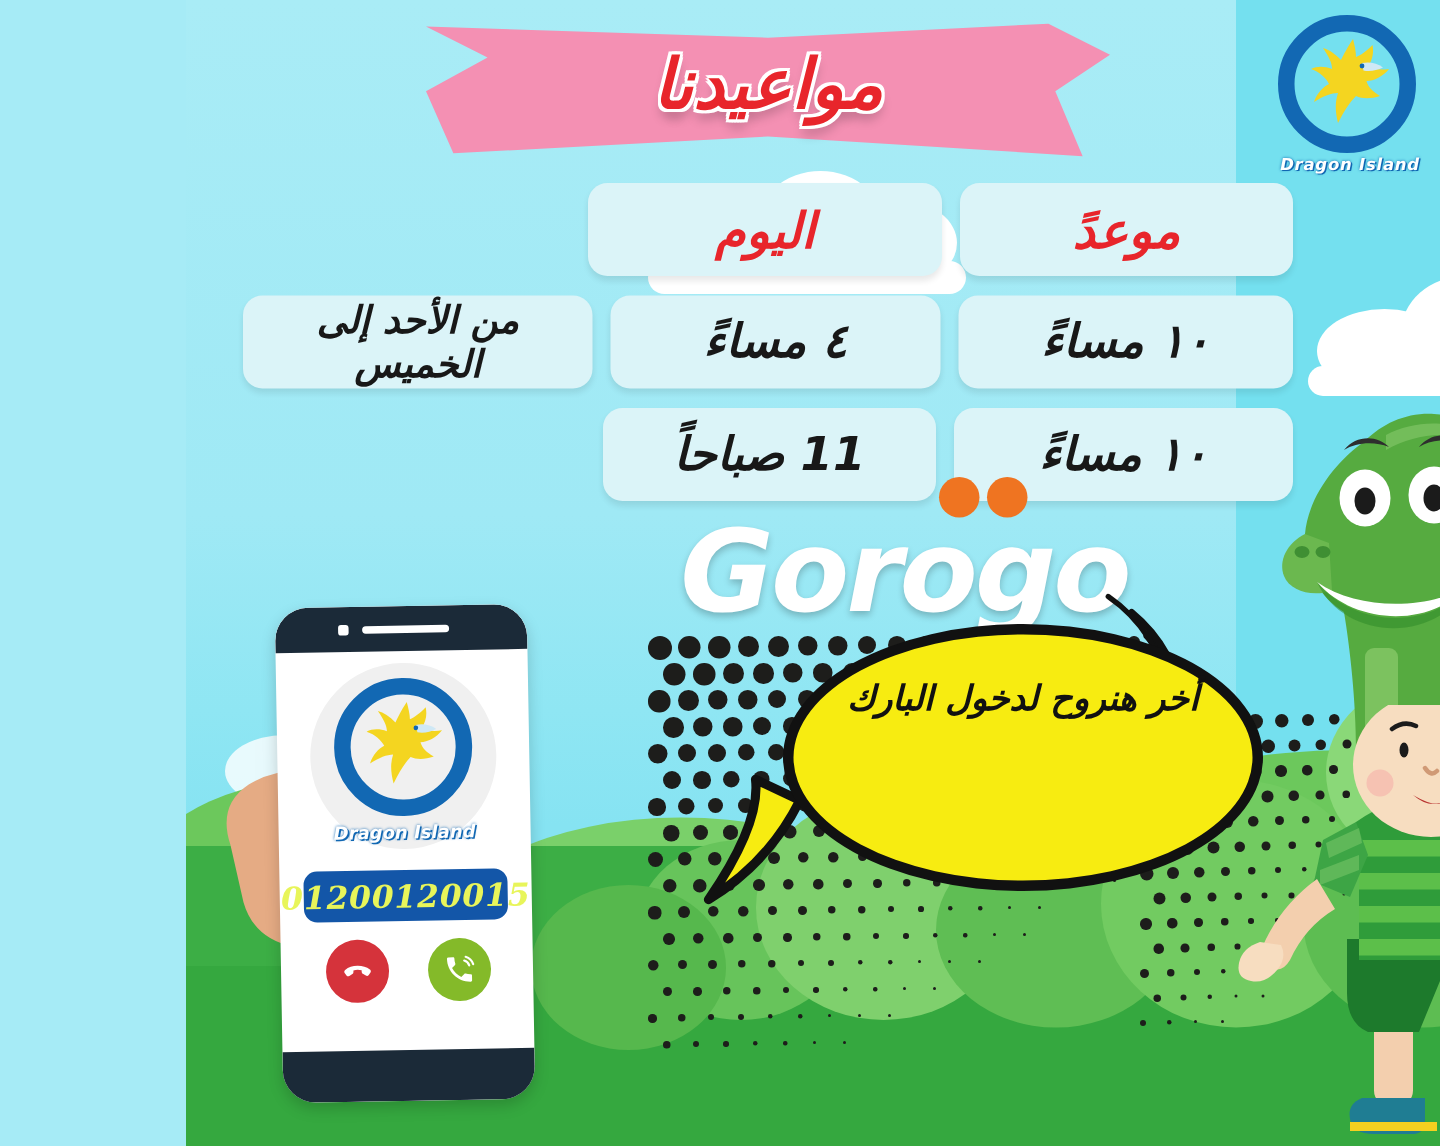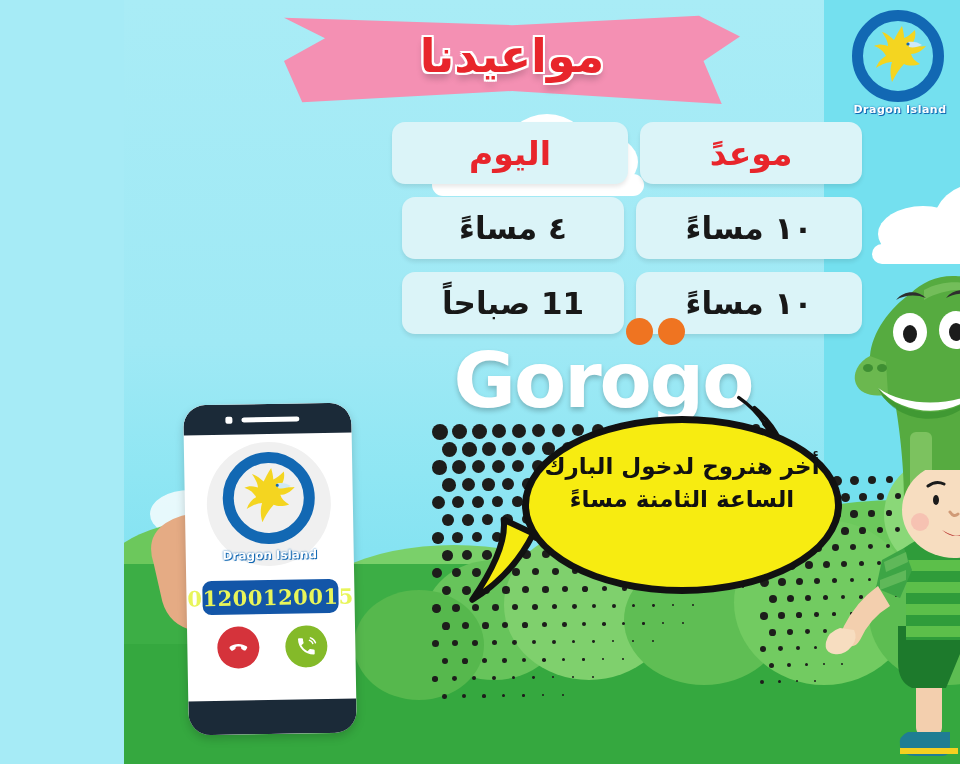--- a/index.html
+++ b/index.html
@@ -2,21 +2,21 @@
 <html lang="ar" dir="rtl"><head>
 <meta charset="utf-8">
 <title>Dragon Island - مواعيدنا</title>
 <style>
   html,body{margin:0;padding:0;}
   body{
     width:960px;height:764px;overflow:hidden;position:relative;
     background:#a6ebf6;
     font-family:"DejaVu Sans","Liberation Sans",sans-serif;
   }
-  .stage{position:absolute;inset:0;width:836px;height:764px;overflow:hidden;}
+  .stage{position:absolute;inset:0;width:836px;height:764px;overflow:hidden;font-style:italic;}
 
   
   .sky{position:absolute;left:0;top:0;width:960px;height:764px;
        background:linear-gradient(180deg,#a9ecf6 0%,#9fe9f5 45%,#8fe6f3 62%,#86e3f2 72%);}
   .sky-right{position:absolute;left:700px;top:0;width:260px;height:560px;
        background:#74e0ef;}
   .cloud-group{position:absolute;}
   .cloud-group .c{position:absolute;background:#fff;border-radius:50%;}
   .cloud-base{position:absolute;background:#fff;border-radius:40px;}
 
@@ -503,20 +503,21 @@
   </div>
 
   <div class="schedule">
     <div class="srow head">
       <div class="cell mor">موعدً</div>
       <div class="cell day">اليوم</div>
     </div>
     <div class="srow body">
       <div class="cell eve">١٠ مساءً</div>
       <div class="cell mor">٤ مساءً</div>
+      <div class="cell day">من الأحد إلى الخميس</div>
     </div>
     <div class="srow body">
       <div class="cell eve">١٠ مساءً</div>
       <div class="cell mor">11 صباحاً</div>
     </div>
   </div>
 
   <svg class="dragon" viewBox="0 0 232 420">
 
     <path d="M168 210 C206 220 228 268 224 330 C220 388 196 414 176 420 C196 388 202 344 196 310 C190 274 178 240 160 226 Z" fill="#4ba13d"></path>
@@ -636,17 +637,16 @@
   <svg class="svgfull" viewBox="0 0 960 764" style="pointer-events:none;">
     <path d="M470 556 q-24 48 -70 76 q40 -58 36 -92 z" fill="#f7ec11" stroke="#111" stroke-width="7" stroke-linejoin="round"></path>
     <path d="M736 430 q28 28 30 70" stroke="#111" stroke-width="6" fill="none" stroke-linecap="round"></path>
     <path d="M724 412 q34 28 40 74" stroke="#111" stroke-width="5" fill="none" stroke-linecap="round"></path>
     <path d="M706 400 q38 26 48 76" stroke="#111" stroke-width="4" fill="none" stroke-linecap="round"></path>
   </svg>
   <div class="bubble">
     <div class="oval"></div>
     <div class="txt">
       <div>أخر هنروح لدخول البارك</div>
-      <div>الساعة الثامنة مساءً</div>
     </div>
   </div>
 
 </div>
 
 </body></html>

